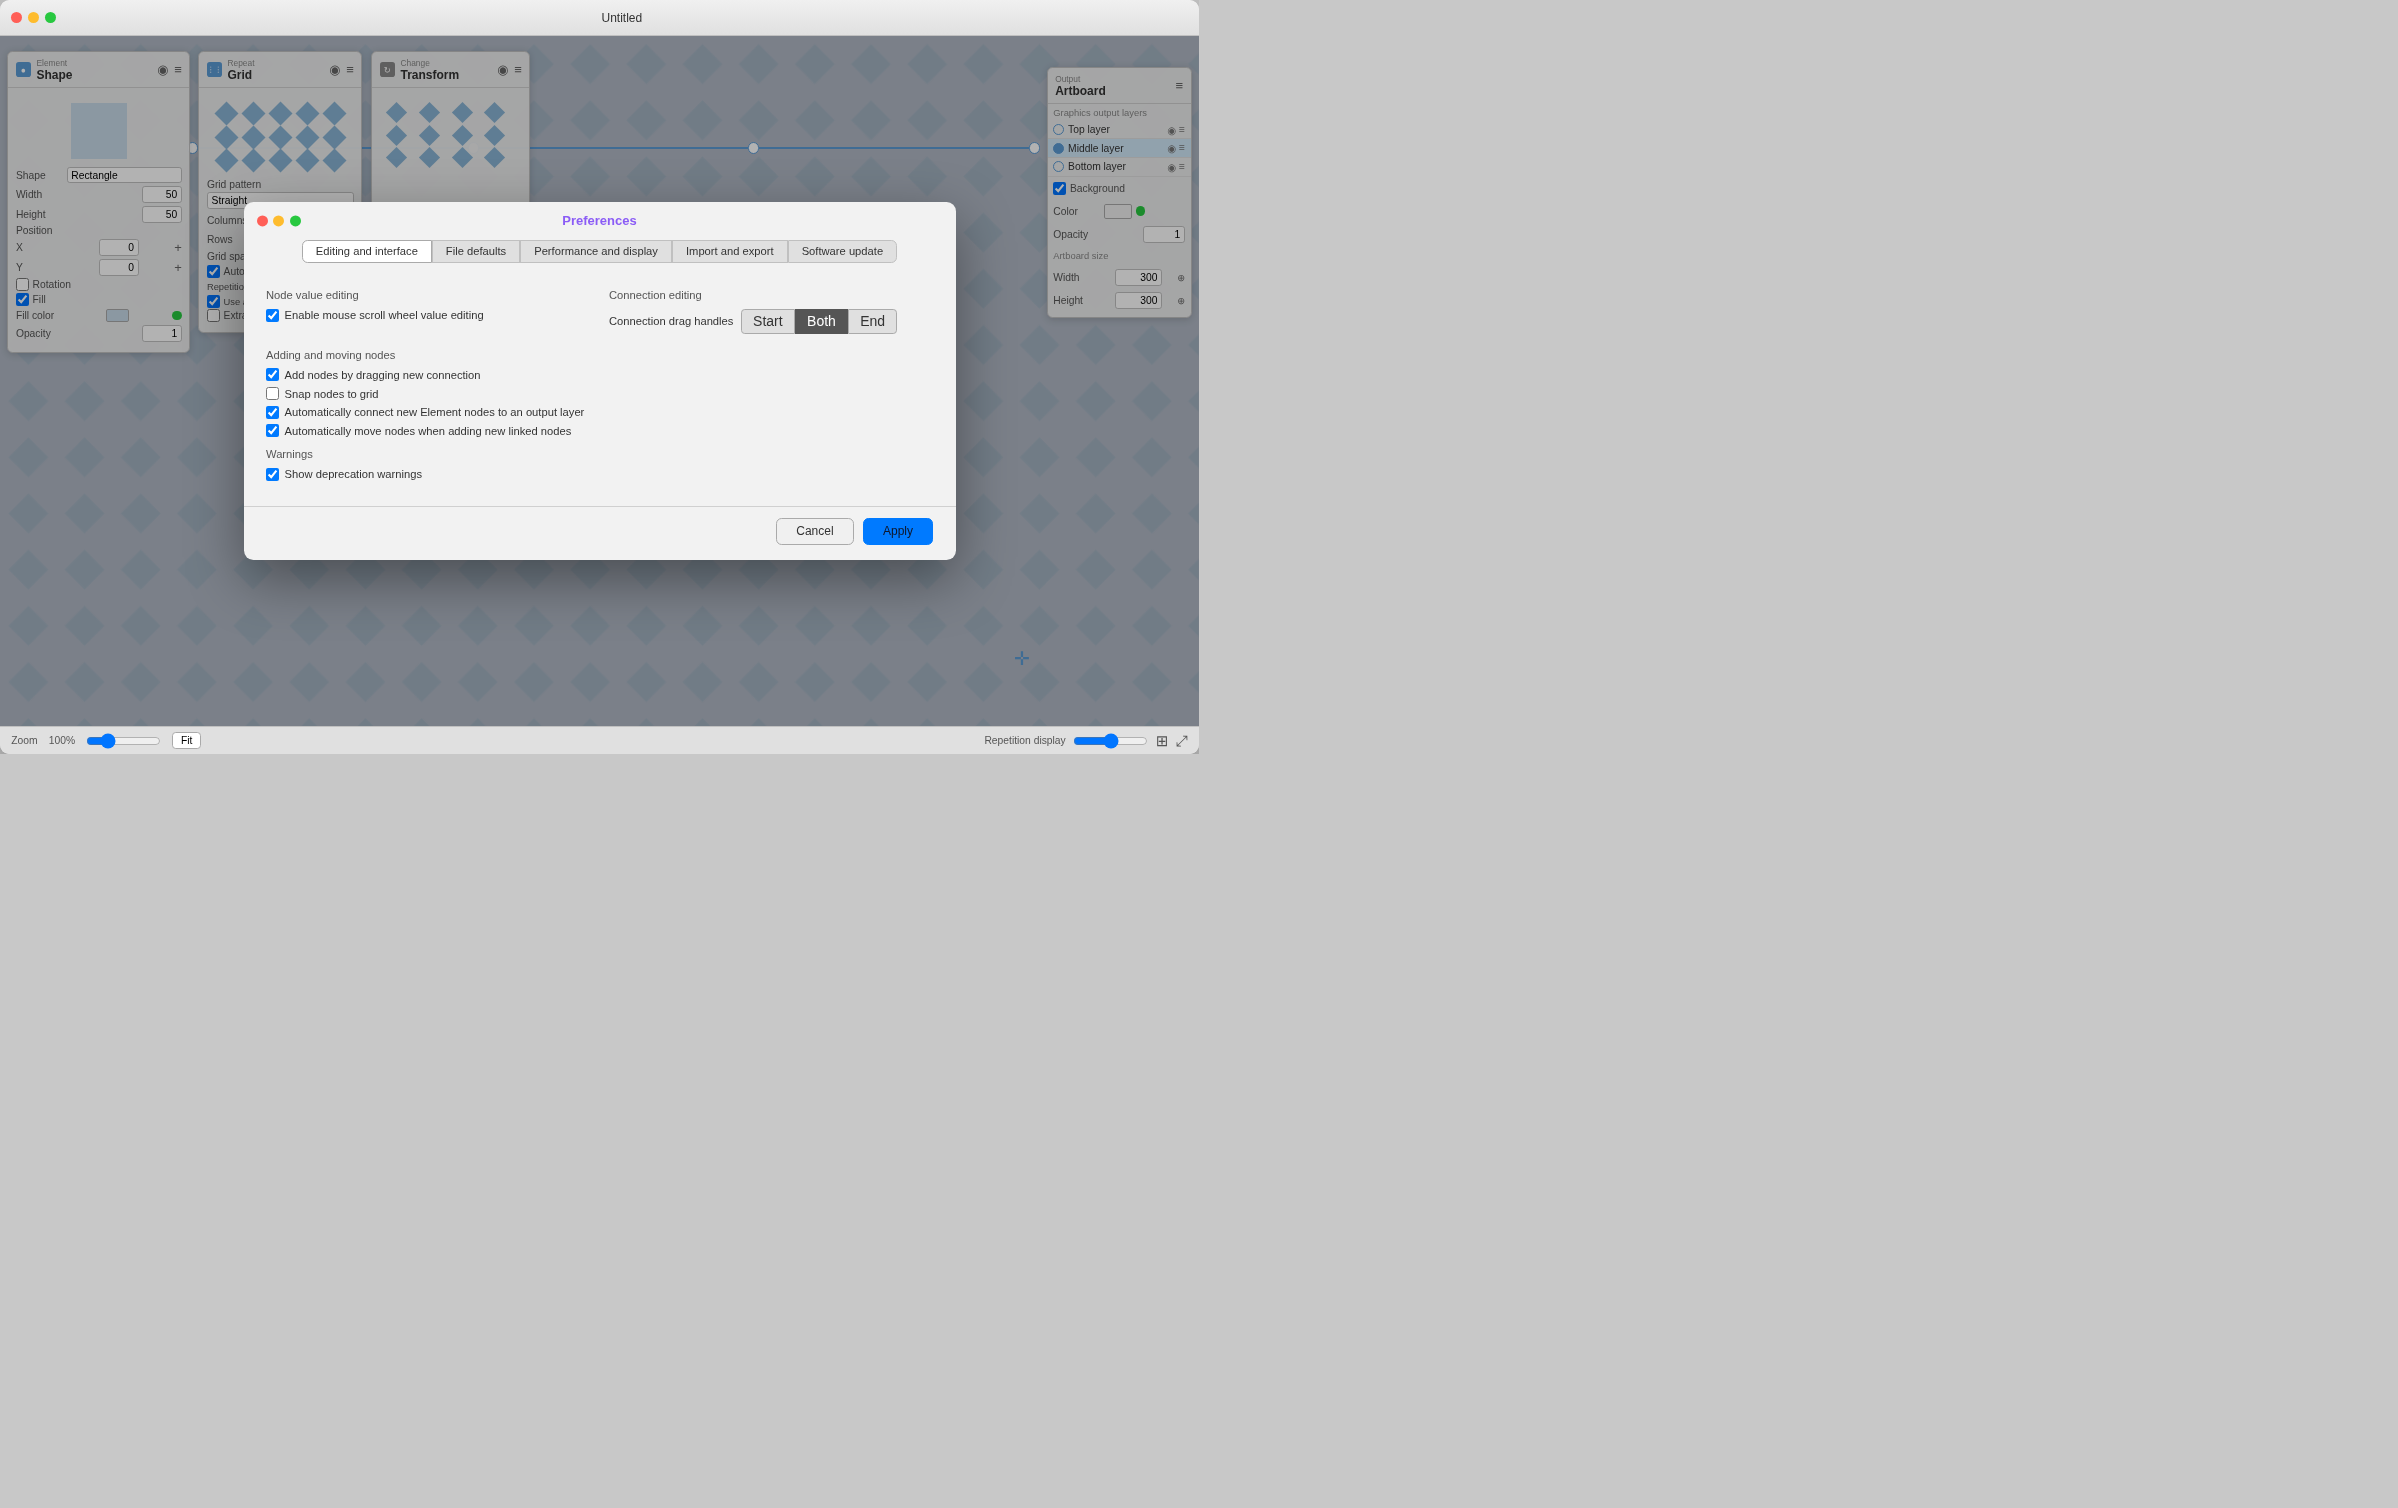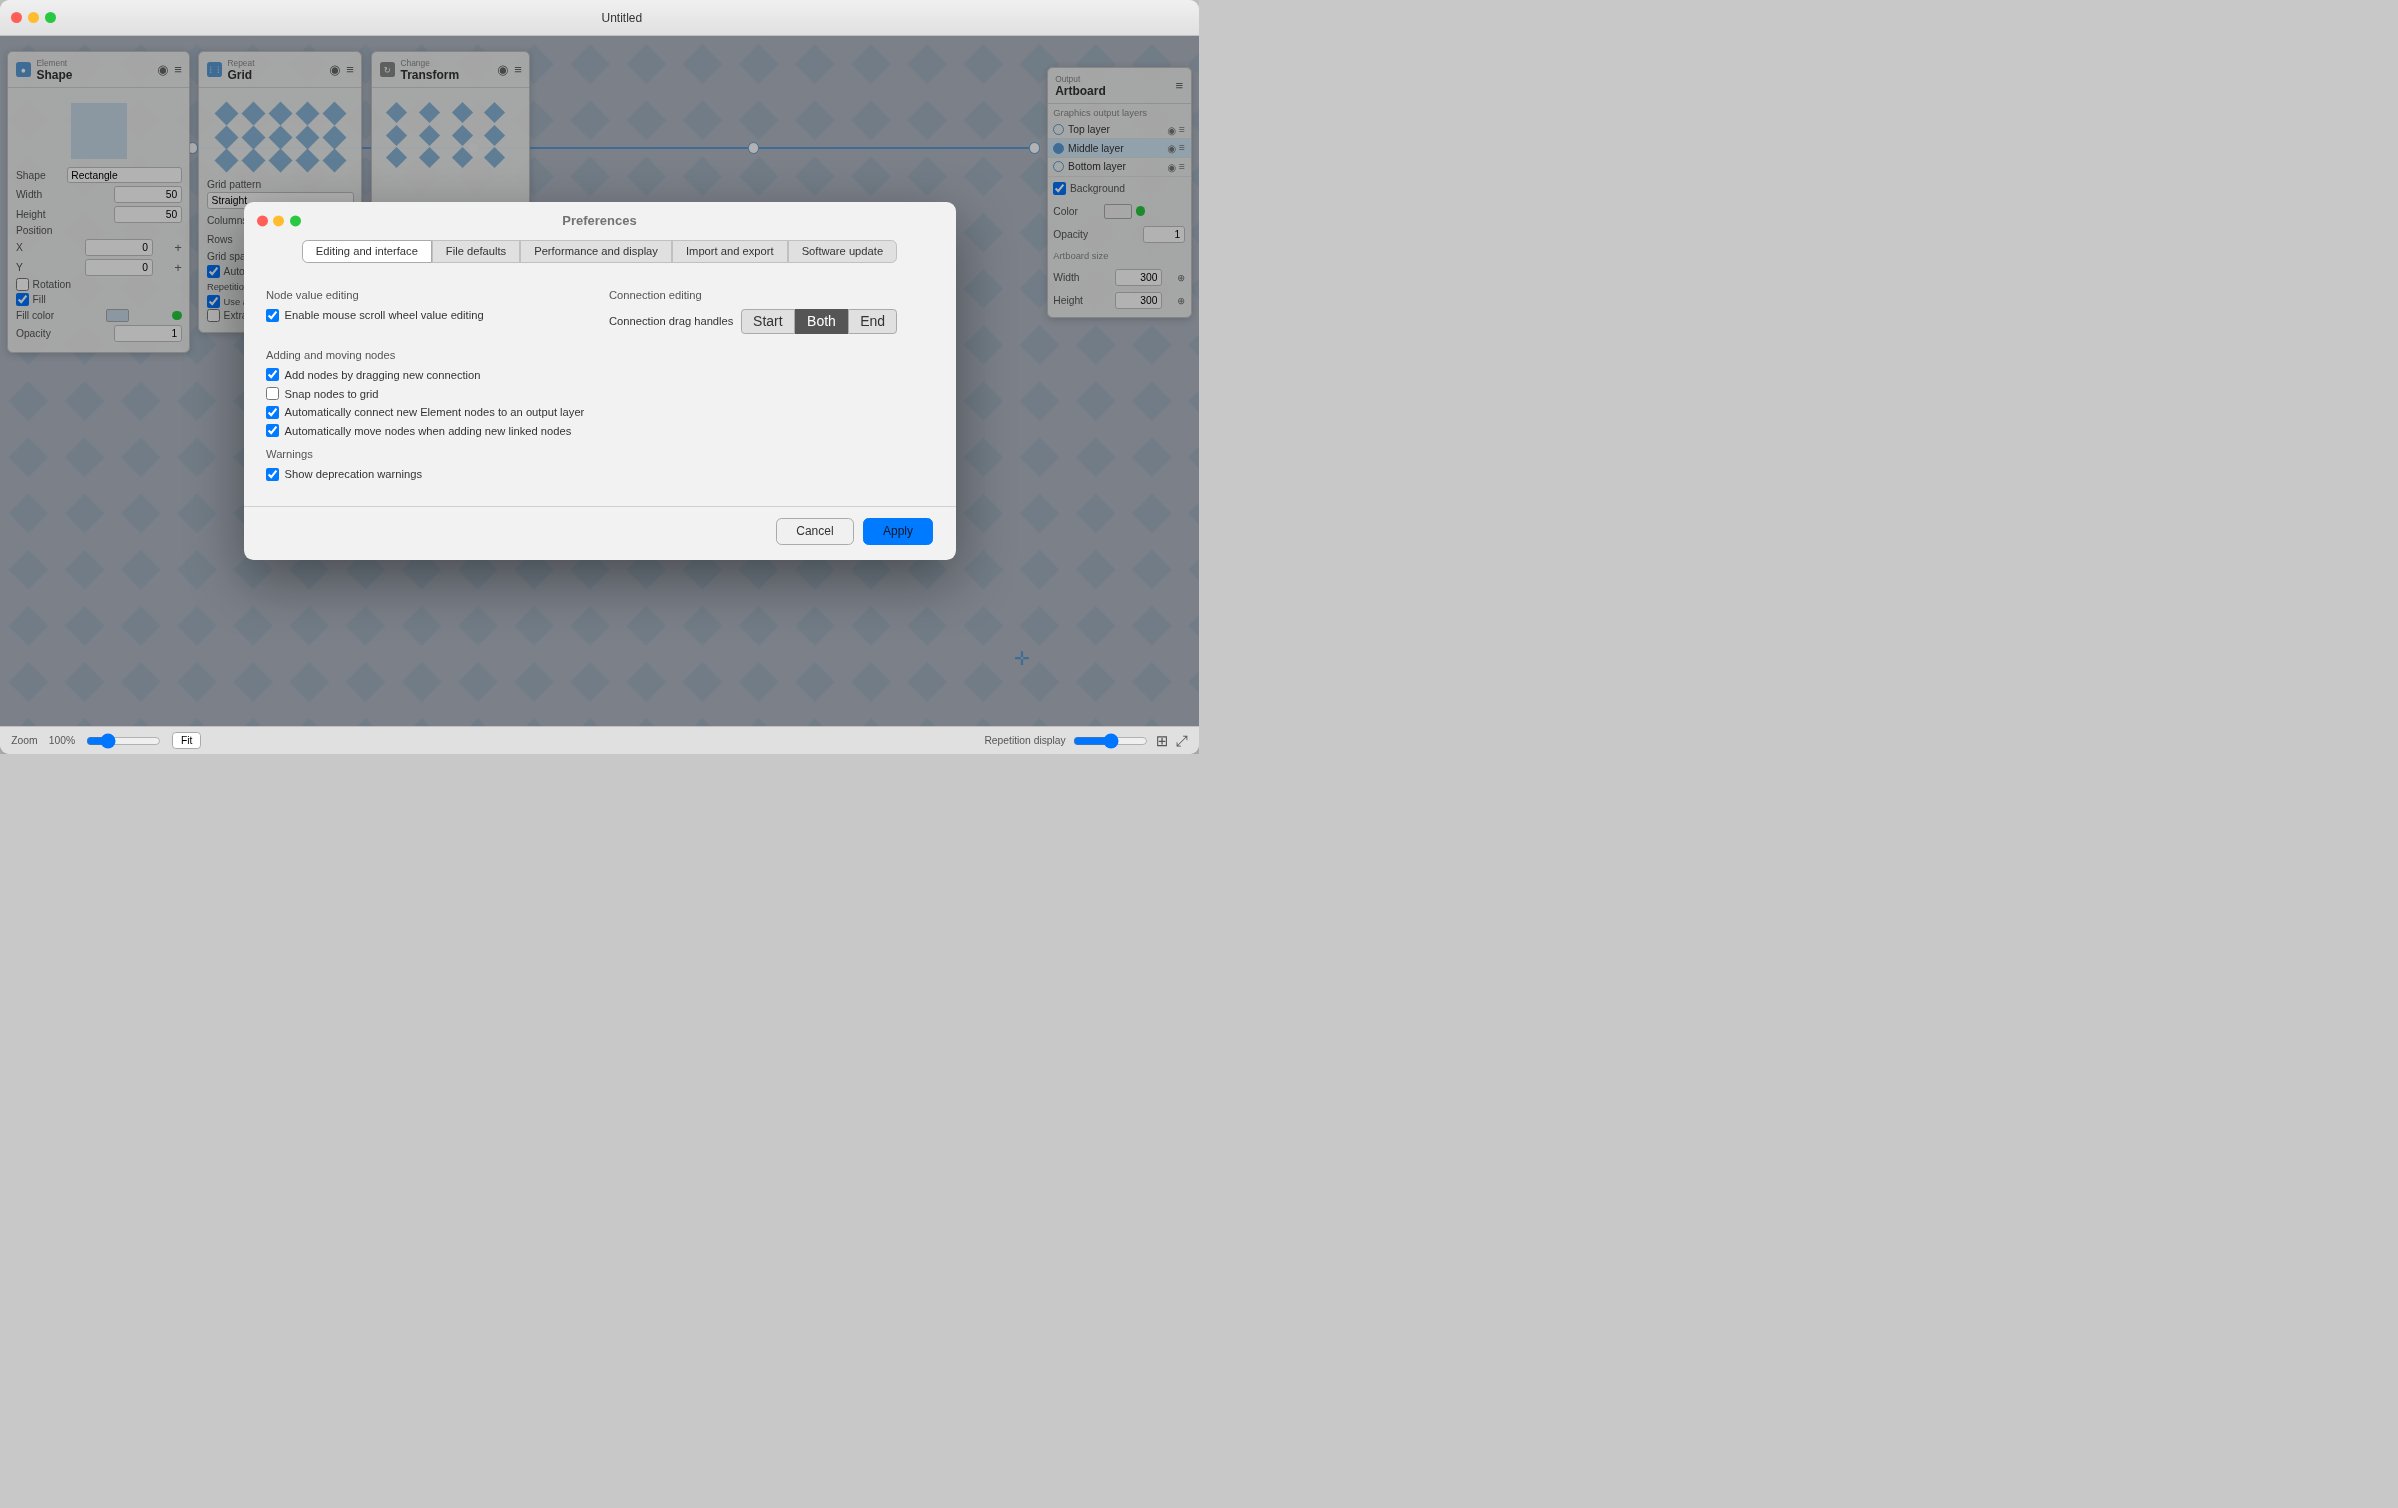--- a/index.html
+++ b/index.html
@@ -175,21 +175,21 @@
       color: #555;
       min-width: 47px;
     }
 
     .field-input {
       background: white;
       border: 0.9px solid #c0c0c0;
       border-radius: 2.8px;
       padding: 1.9px 3.7px;
       font-size: 10.3px;
-      width: 68px;
+      width: 40px;
       text-align: right;
     }
 
     .select-input {
       background: white;
       border: 0.9px solid #c0c0c0;
       border-radius: 2.8px;
       padding: 1.9px 3.7px;
       font-size: 10.3px;
       width: 100%;
@@ -398,21 +398,21 @@
       left: 13px;
       top: 50%;
       transform: translateY(-50%);
       display: flex;
       gap: 5.6px;
     }
 
     .modal-title {
       font-size: 13px;
       font-weight: 600;
-      color: #737373;
+      color: #8b5cf6;
     }
 
     
     .tabs-bar {
       display: flex;
       gap: 0;
       padding: 0 15px 11.2px;
       justify-content: center;
     }
 

